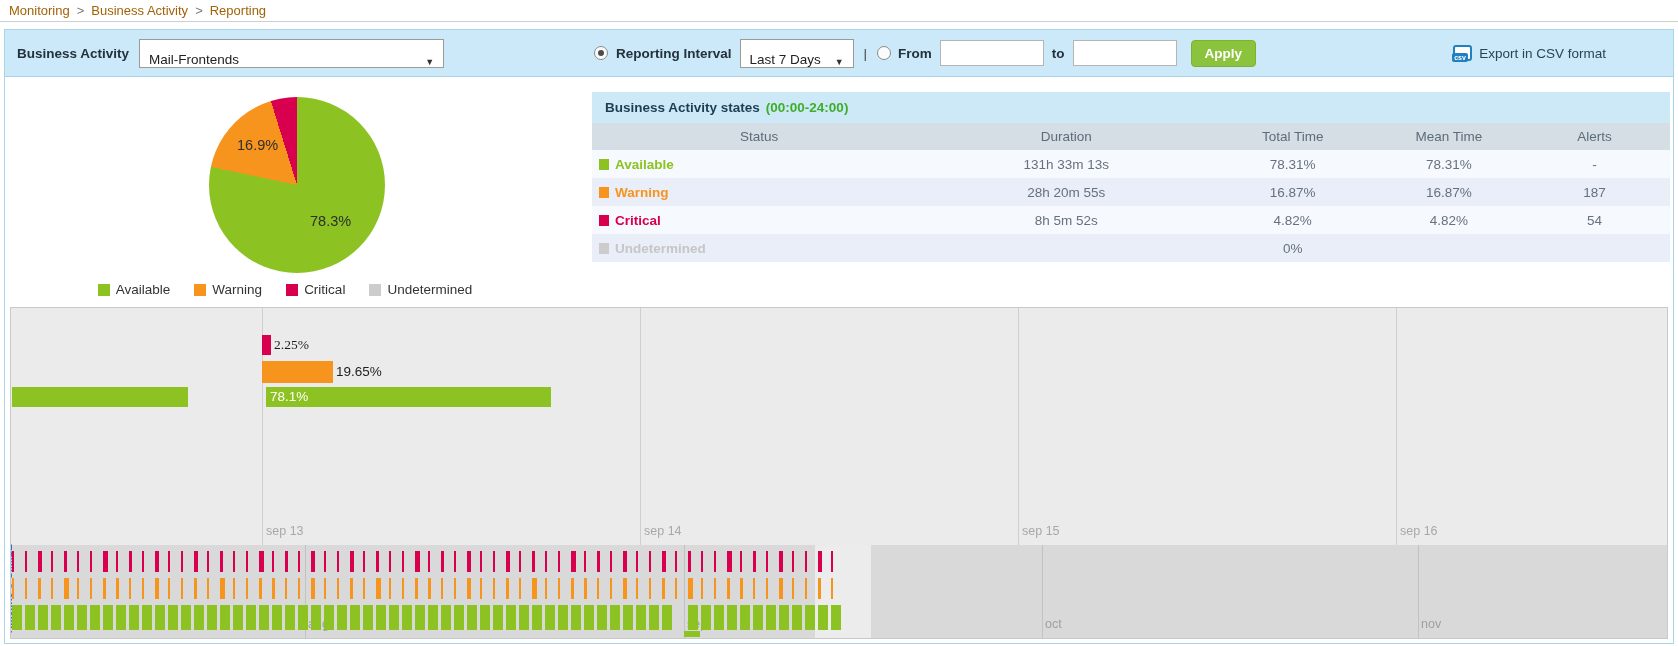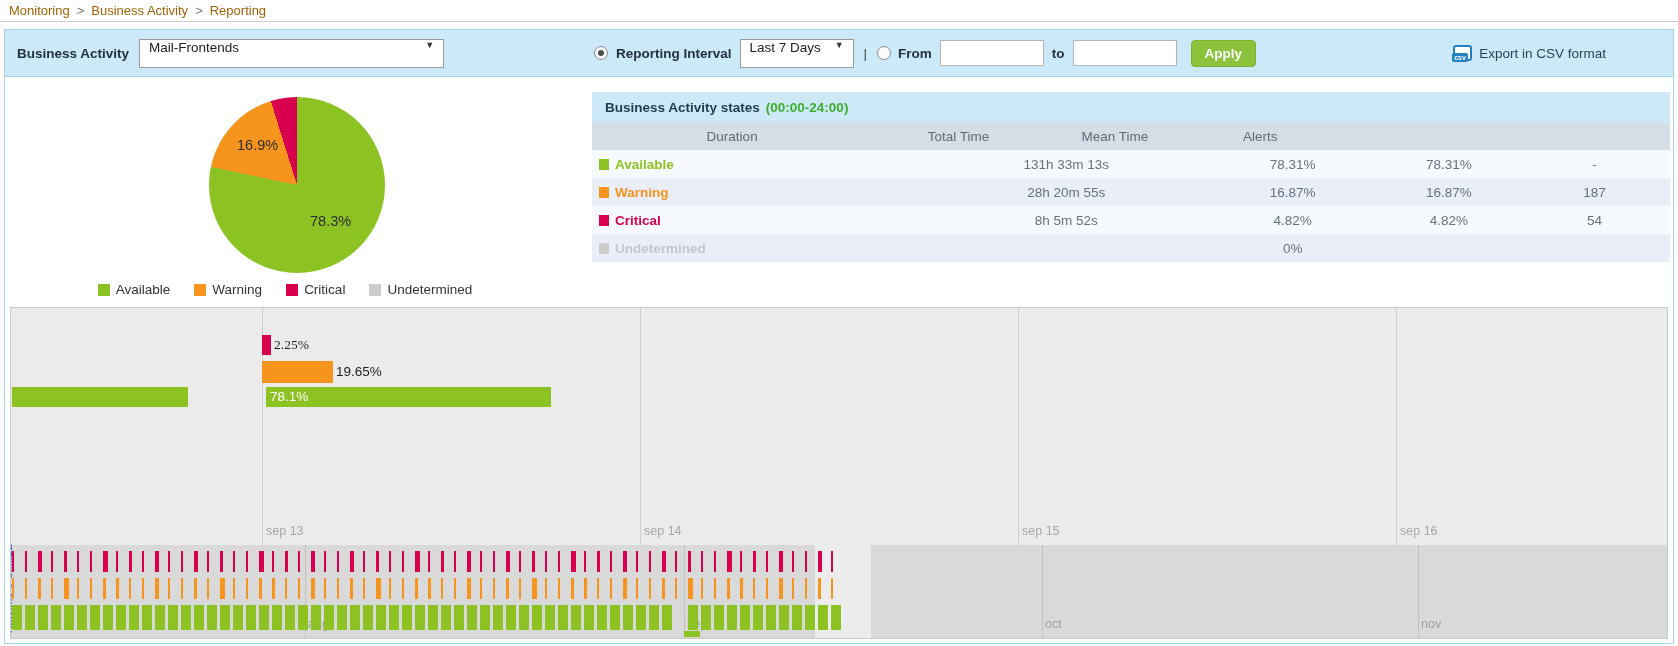--- a/index.html
+++ b/index.html
@@ -14,21 +14,21 @@
 
   
   #frame { position:absolute; left:4px; right:4px; top:29px; bottom:2px;
     border:1px solid #a9d4ea; background:#fff; }
 
   
   #toolbar { position:absolute; left:0; right:0; top:0; height:47px; background:#cbe9f8;
     border-bottom:1px solid #a9d4ea; display:flex; align-items:center; padding:0 12px;
     font-size:13.5px; font-weight:bold; color:#25313c; }
   .select-box { background:#fff; border:1px solid #9a9a9a; height:29px; display:flex;
-    align-items:flex-start; justify-content:space-between; padding:0 9px; font-weight:normal;
+    align-items:flex-end; justify-content:space-between; padding:0 9px; font-weight:normal;
     color:#222; font-size:13.5px; cursor:pointer; }
   .caret { font-size:9px; color:#333; margin-left:8px; }
   #ba-select { width:305px; margin-left:10px; }
   #interval-select { width:114px; margin-left:8px; }
   .radio { width:14px; height:14px; border-radius:50%; border:1px solid #8b8b8b; background:#fbfbfb;
     display:inline-flex; align-items:center; justify-content:center; flex:none; cursor:pointer; }
   .radio.on::after { content:""; width:6px; height:6px; border-radius:50%; background:#4b4b4b; }
   .tb-input { width:104px; height:26px; border:1px solid #b5b5b5; background:#fff; margin:0 8px;
     font-size:13px; padding:0 5px; }
   #apply-btn { background:#8cc33c; border:1px solid #7cb234; color:#fff; font-weight:bold;
@@ -144,20 +144,21 @@
           </div>
         </div>
     </div>
 
     <div id="states-table">
       <div id="table-title">
         <span>Business Activity states</span>
         <span class="subtitle">(00:00-24:00)</span>
       </div>
       <div id="thead-row" class="trow">
+          <div class="tcell c0">Status</div>
           <div class="tcell c1">Duration</div>
           <div class="tcell c2">Total Time</div>
           <div class="tcell c3">Mean Time</div>
           <div class="tcell c4">Alerts</div>
         </div>
       <div id="tbody">
           <div class="trow row-a">
             <div class="tcell c0 status-cell">
               <div class="status-swatch" style="background: rgb(140, 194, 33);"></div>
               <span class="status-name" style="color: rgb(140, 194, 33);">Available</span>

